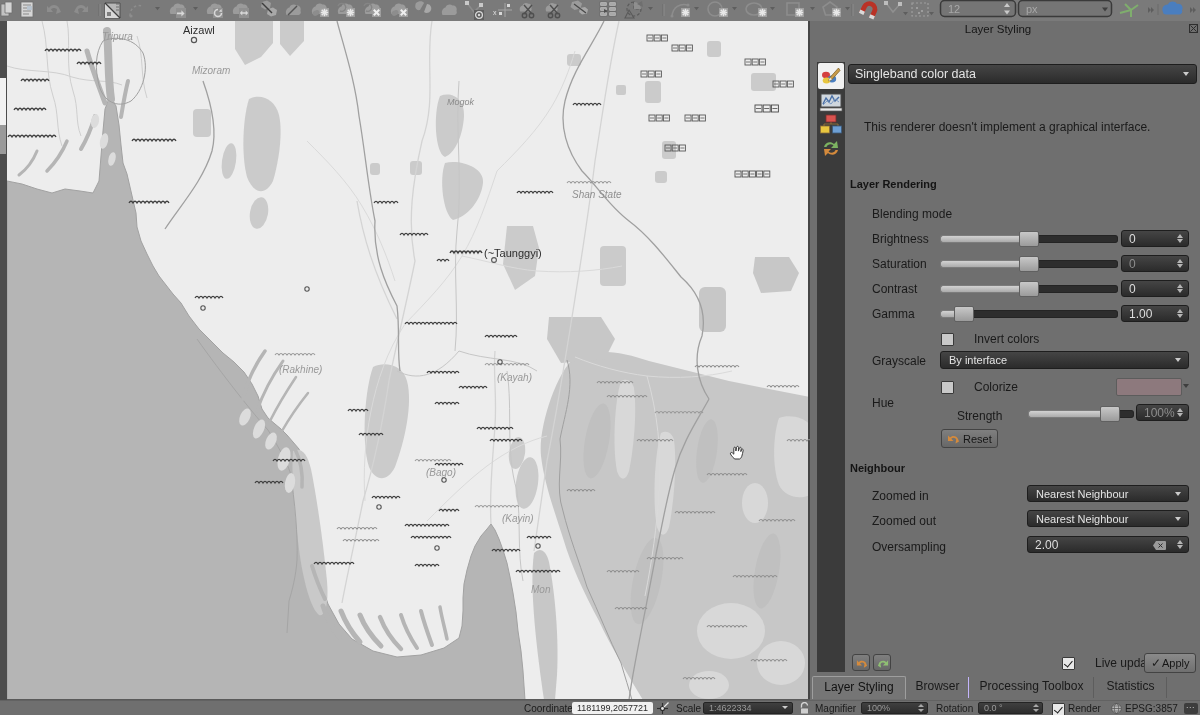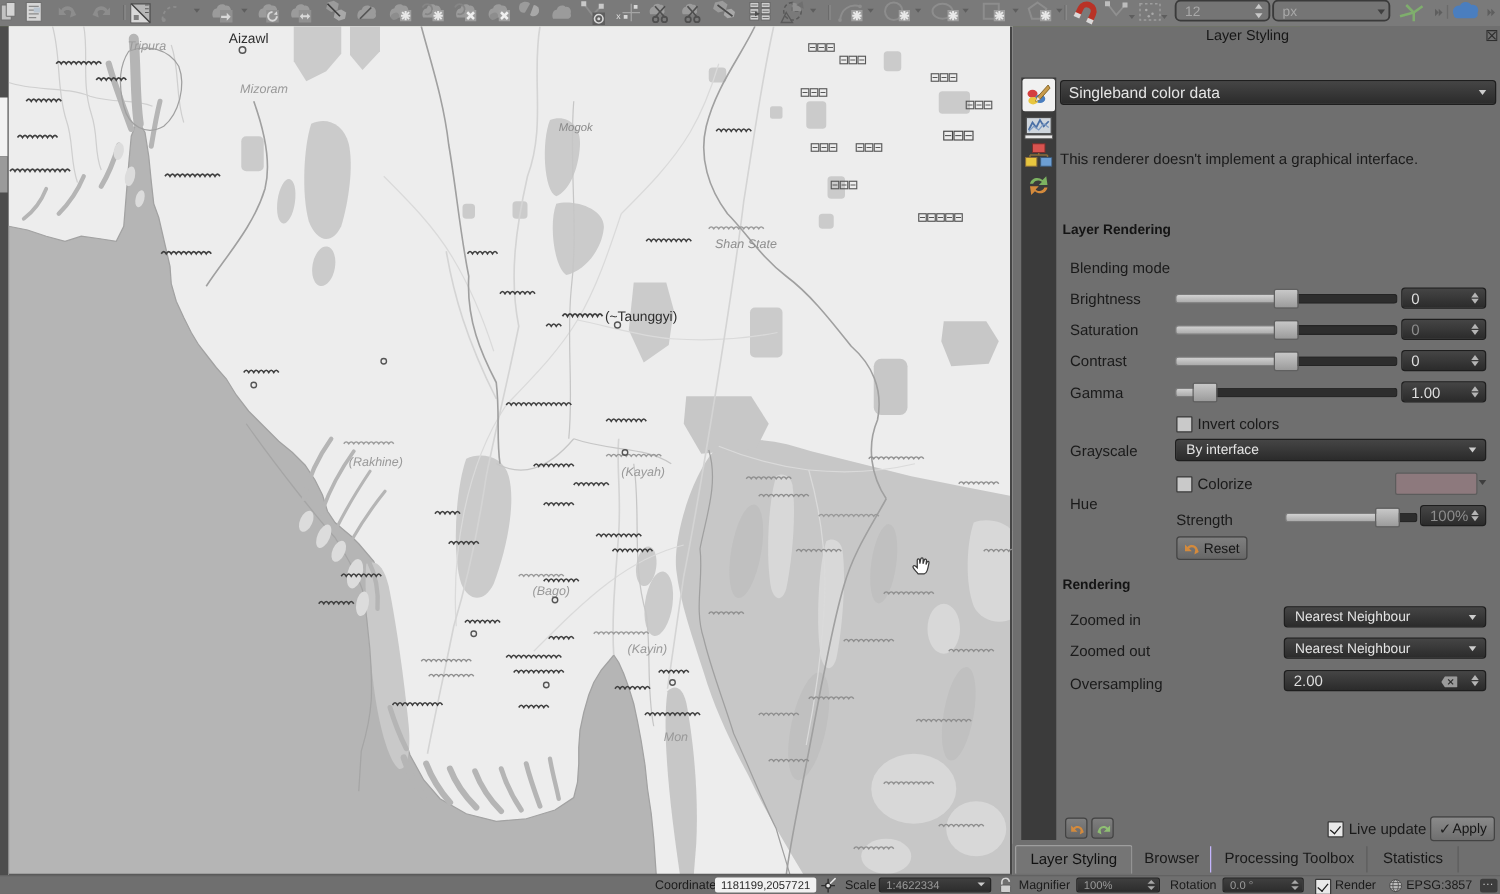--- a/index.html
+++ b/index.html
@@ -4,21 +4,21 @@
 html,body{margin:0;padding:0;width:1200px;height:715px;overflow:hidden;background:#6f6f6f;font-family:"Liberation Sans",sans-serif;}
 #root{position:absolute;left:0;top:0;width:1200px;height:715px;}
 .abs{position:absolute;}
 #toolbar{left:0;top:0;width:1040px;height:21px;background:#84cc16;}
 #leftstrip{left:0;top:21px;width:7px;height:679px;background:#4d4d4d;}
 #lsw{left:0;top:57px;width:6px;height:47px;background:#f2f2f2;}
 #lsg{left:0;top:104px;width:6px;height:29px;background:#9a9a9a;}
 #mapwrap{left:7px;top:21px;width:803px;height:679px;background:#ededed;text-align:center;}
 #panel{left:810px;top:21px;width:390px;height:679px;background:#6f6f6f;}
 #status{left:0;top:700px;width:1200px;height:15px;background:#6f6f6f;border-top:1px solid #626262;box-sizing:border-box;}
-.lbl{position:absolute;color:#1a1a1a;font-size:12px;white-space:nowrap;}
+.lbl{position:absolute;color:#1a1a1a;font-size:12px;white-space:nowrap;margin-left:16px;}
 .hdr{position:absolute;color:#141414;font-size:11px;font-weight:bold;white-space:nowrap;}
 .combo{position:absolute;background:linear-gradient(#454545,#2b2b2b);border:1px solid #1e1e1e;border-radius:3px;color:#e4e4e4;font-size:12px;white-space:nowrap;box-sizing:border-box;}
 .combo .tx{position:absolute;left:9px;top:50%;transform:translateY(-50%);}
 .car{position:absolute;right:7px;top:50%;margin-top:-2px;width:0;height:0;border-left:3.5px solid transparent;border-right:3.5px solid transparent;border-top:4px solid #cccccc;}
 .spin{position:absolute;background:linear-gradient(#454545,#2b2b2b);border:1px solid #1e1e1e;border-radius:3px;color:#dedede;font-size:12px;box-sizing:border-box;}
 .spin .tx{position:absolute;left:7px;top:50%;transform:translateY(-50%);}
 .spin.dis{color:#8d8d8d;}
 .upar{position:absolute;right:5px;top:3px;width:0;height:0;border-left:3px solid transparent;border-right:3px solid transparent;border-bottom:4px solid #b5b5b5;}
 .dnar{position:absolute;right:5px;bottom:3px;width:0;height:0;border-left:3px solid transparent;border-right:3px solid transparent;border-top:4px solid #b5b5b5;}
 .slider{position:absolute;height:16px;}
@@ -641,21 +641,21 @@
         <span class="tx">100%</span>
         <span class="upar"></span>
         <span class="dnar"></span>
       </div>
       <div class="btn" style="left:131px;top:408px;width:57px;height:19px;">
         <svg style="position:absolute;left:5px;top:3px;" width="13" height="13" viewBox="0 0 13 13">
           <path d="M11,6 C10,2.5 5,2 3,4.5 L1,2.5 L1,8 L6.5,8 L4.3,5.8 C5.8,4.2 8.6,4.6 9.2,6.8 L8.5,10.5 L12,8.5 Z" fill="#d48a3c"></path>
         </svg>
         <span style="position:absolute;left:21px;top:3px;">Reset</span>
       </div>
-      <div class="hdr" style="left:40px;top:441px;">Rendering</div>
+      <div class="hdr" style="left:40px;top:441px;">Neighbour</div>
       <div class="lbl" style="left:46px;top:468px;">Zoomed in</div>
       <div class="combo" style="left:217px;top:464px;width:162px;height:17px;">
         <span class="tx" style="left:8px;font-size:11px;">Nearest Neighbour</span>
         <span class="car"></span>
       </div>
       <div class="lbl" style="left:46px;top:493px;">Zoomed out</div>
       <div class="combo" style="left:217px;top:489px;width:162px;height:17px;">
         <span class="tx" style="left:8px;font-size:11px;">Nearest Neighbour</span>
         <span class="car"></span>
       </div>

